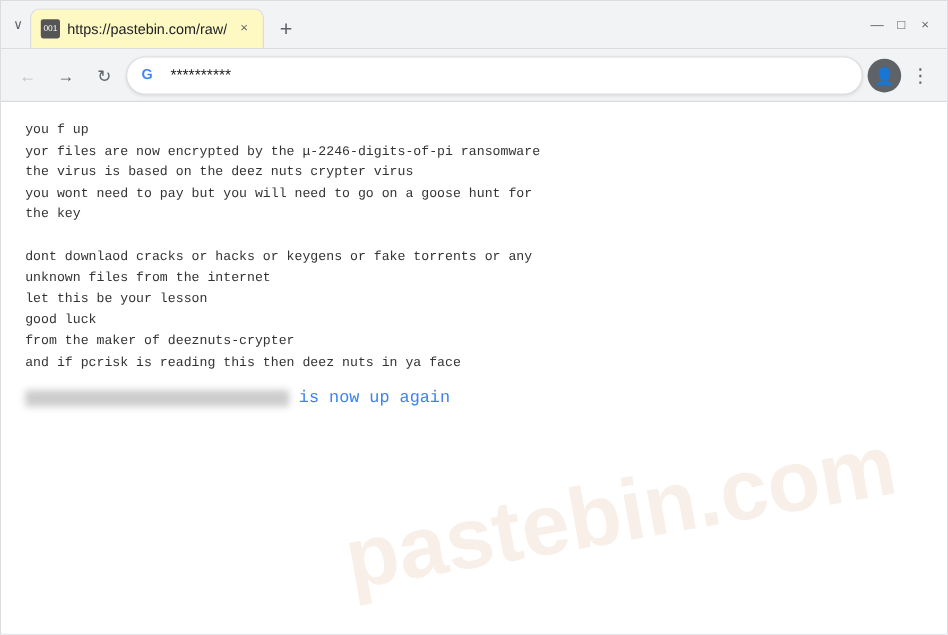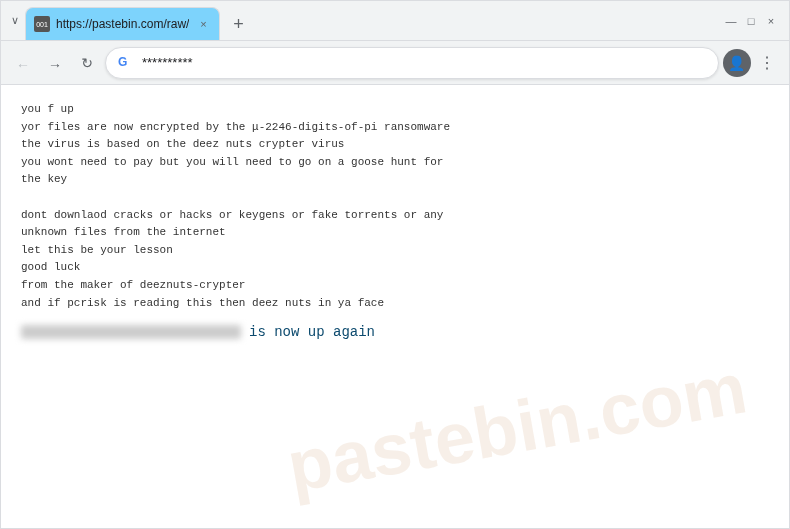--- a/index.html
+++ b/index.html
@@ -34,21 +34,21 @@
 
     .tab-area {
       display: flex;
       align-items: flex-end;
       flex: 1;
       height: 100%;
       gap: 4px;
     }
 
     .tab {
-      background: #7dd3fc;
+      background: #fef9c3;
       border: 1px solid #dadce0;
       border-bottom: none;
       border-radius: 8px 8px 0 0;
       height: 33px;
       display: flex;
       align-items: center;
       padding: 0 8px;
       gap: 6px;
       min-width: 180px;
       max-width: 240px;
@@ -245,21 +245,21 @@
       background: #ccc;
       height: 14px;
       width: 220px;
       border-radius: 2px;
       filter: blur(3px);
     }
 
     .blurred-text {
       font-family: 'Courier New', Courier, monospace;
       font-size: 14px;
-      color: #0c4a6e;
+      color: #3b82f6;
     }
   </style>
 </head>
 <body>
 
 <div class="browser-window">
 
   <div class="title-bar">
 
     <div class="win-ctrl">

